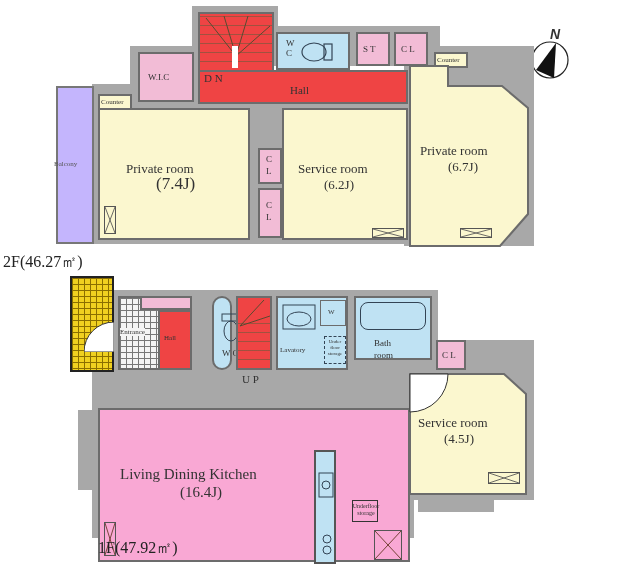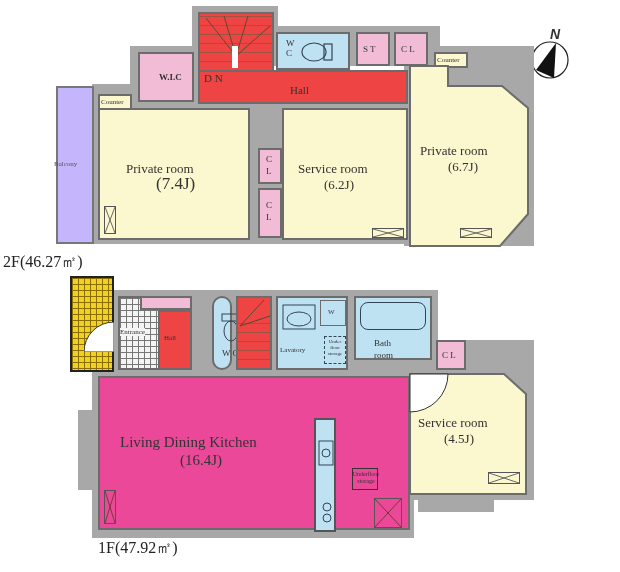--- a/index.html
+++ b/index.html
@@ -5,21 +5,21 @@
   * { box-sizing: border-box; margin: 0; padding: 0; }
   body { width: 620px; height: 572px; background: #ffffff; position: relative; overflow: hidden;
          font-family: "Liberation Serif", "DejaVu Serif", serif; color: #333; }
   .abs { position: absolute; }
   .wall { position: absolute; background: #a8a8a8; }
   .room { position: absolute; border: 2px solid #6c6c6c; }
   .yellow { background: #fbf7cf; }
   .pink { background: #f2bcd6; padding-left: 20px; }
   .blue { background: #bfe2f3; }
   .beige { background: #ef4444; }
-  .salmon { background: #ec4899; }
+  .salmon { background: #f9a8d4; margin-top: 32px; }
   .grey { background: #c4b5fd; }
   .label { position: absolute; text-align: center; line-height: 1.15; white-space: nowrap; }
   .lg { font-size: 15px; }
   .md { font-size: 11px; }
   .sm { font-size: 9px; }
   .xs { font-size: 7px; }
   .floor-label { position: absolute; font-size: 16px; color: #222; }
   .xbox { position: absolute; border: 1px solid #555; overflow: hidden; }
   .xbox svg { width: 100%; height: 100%; display: block; }
   .stairs { position: absolute; background-image:
@@ -48,21 +48,21 @@
   <div class="wall" style="left:192px;top:6px;width:86px;height:50px;"></div>
   <div class="wall" style="left:270px;top:26px;width:170px;height:40px;"></div>
   <div class="wall" style="left:92px;top:84px;width:320px;height:160px;"></div>
   <div class="wall" style="left:404px;top:46px;width:130px;height:200px;"></div>
 
   <div class="room grey" style="left:56px;top:86px;width:38px;height:158px;border-color:#777;">
     <span class="label xs" style="left:-4px;top:72px;color:#555;">Balcony</span>
   </div>
 
   <div class="room pink" style="left:138px;top:52px;width:56px;height:50px;">
-    <span class="label sm" style="left:19px;top:18px;font-weight:bold;">W.I.C</span>
+    <span class="label sm" style="left:8px;top:18px;">W.I.C</span>
   </div>
 
   <div class="room beige" style="left:198px;top:12px;width:76px;height:60px;">
     <div class="stairs" style="left:0;top:0;width:72px;height:56px;opacity:.6;"></div>
     <svg class="abs" style="left:0;top:0" width="72" height="56">
       <line x1="36" y1="42" x2="6" y2="4" stroke="#5a4a30"></line>
         <line x1="36" y1="42" x2="24" y2="2" stroke="#5a4a30"></line>
       <line x1="36" y1="42" x2="48" y2="2" stroke="#5a4a30"></line>
         <line x1="36" y1="42" x2="70" y2="12" stroke="#5a4a30"></line>
       <rect x="32" y="32" width="6" height="22" fill="#fff"></rect>

